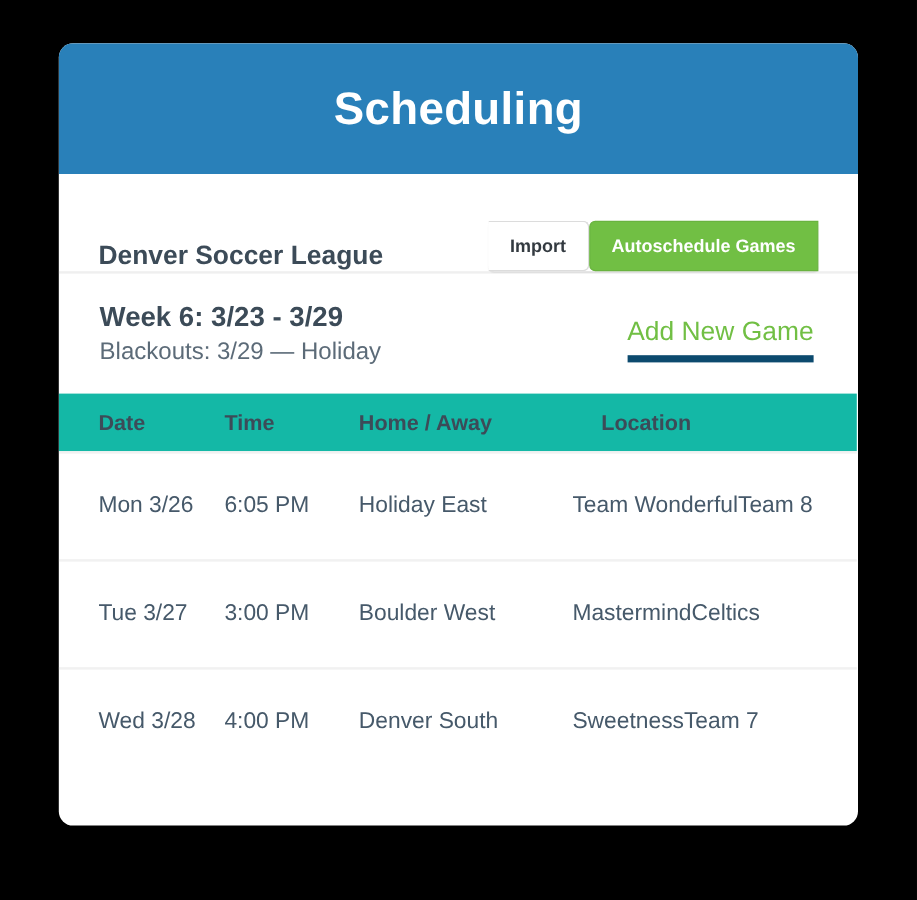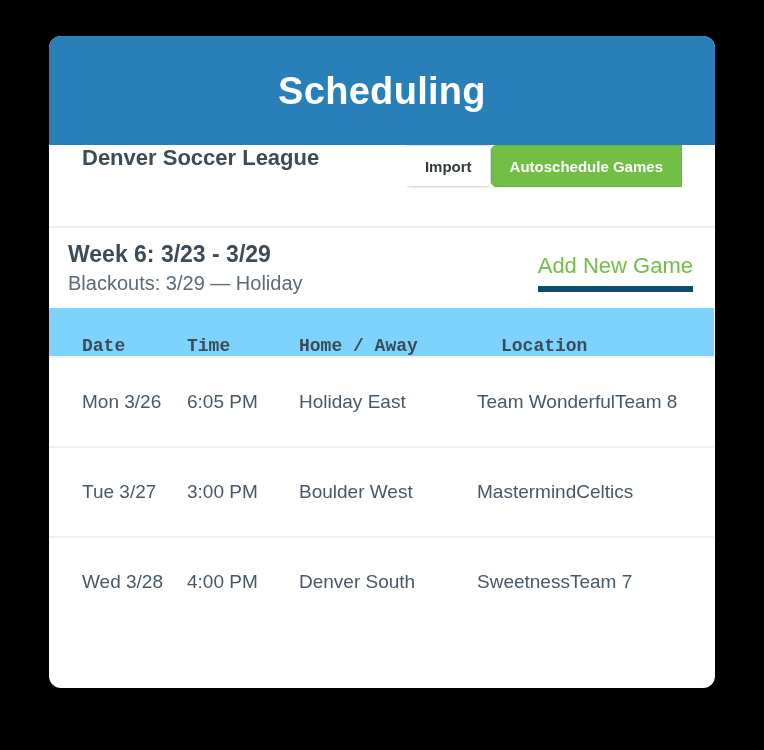--- a/index.html
+++ b/index.html
@@ -44,21 +44,21 @@
     font-size: 38px;
     font-weight: bold;
     letter-spacing: 0.3px;
     line-height: 1;
   }
 
   
   .leaguebar {
     height: 83px;
     display: flex;
-    align-items: flex-start;
+    align-items: flex-end;
     padding: 0 33px;
     border-bottom: 2px solid #efefef;
   }
   .league-name {
     font-size: 22px;
     font-weight: bold;
     color: #3c4b58;
     white-space: nowrap;
   }
   .btn-group {
@@ -90,22 +90,22 @@
     background: #ffffff;
     color: #333a40;
     border: 1px solid #dcdcdc;
     border-left: none;
     border-top-right-radius: 5px;
     border-bottom-right-radius: 5px;
   }
 
   
   .weekbar {
-    height: 80px;
-    padding: 0 19px;
+    height: 100px;
+    padding: 0 34px;
     display: flex;
     align-items: center;
   }
   .week-info { display: flex; flex-direction: column; gap: 4px; }
   .week-title {
     font-size: 23px;
     font-weight: bold;
     color: #3c4b58;
     line-height: 1.15;
   }
@@ -125,25 +125,24 @@
     border-bottom: 6px solid #0c4a6e;
     cursor: pointer;
     white-space: nowrap;
     align-self: center;
     margin-top: 8px;
   }
 
   
   .table { width: 665px; }
   .thead {
-    background: #7dd3fc;
+    background: #14b8a6;
     height: 48px;
     display: flex;
-    align-items: flex-end;
-    font-family: Liberation Mono, monospace;
+    align-items: center;
   }
   .th {
     font-size: 18px;
     font-weight: bold;
     color: #3c4b58;
   }
   .row {
     display: flex;
     align-items: center;
     min-height: 90px;

